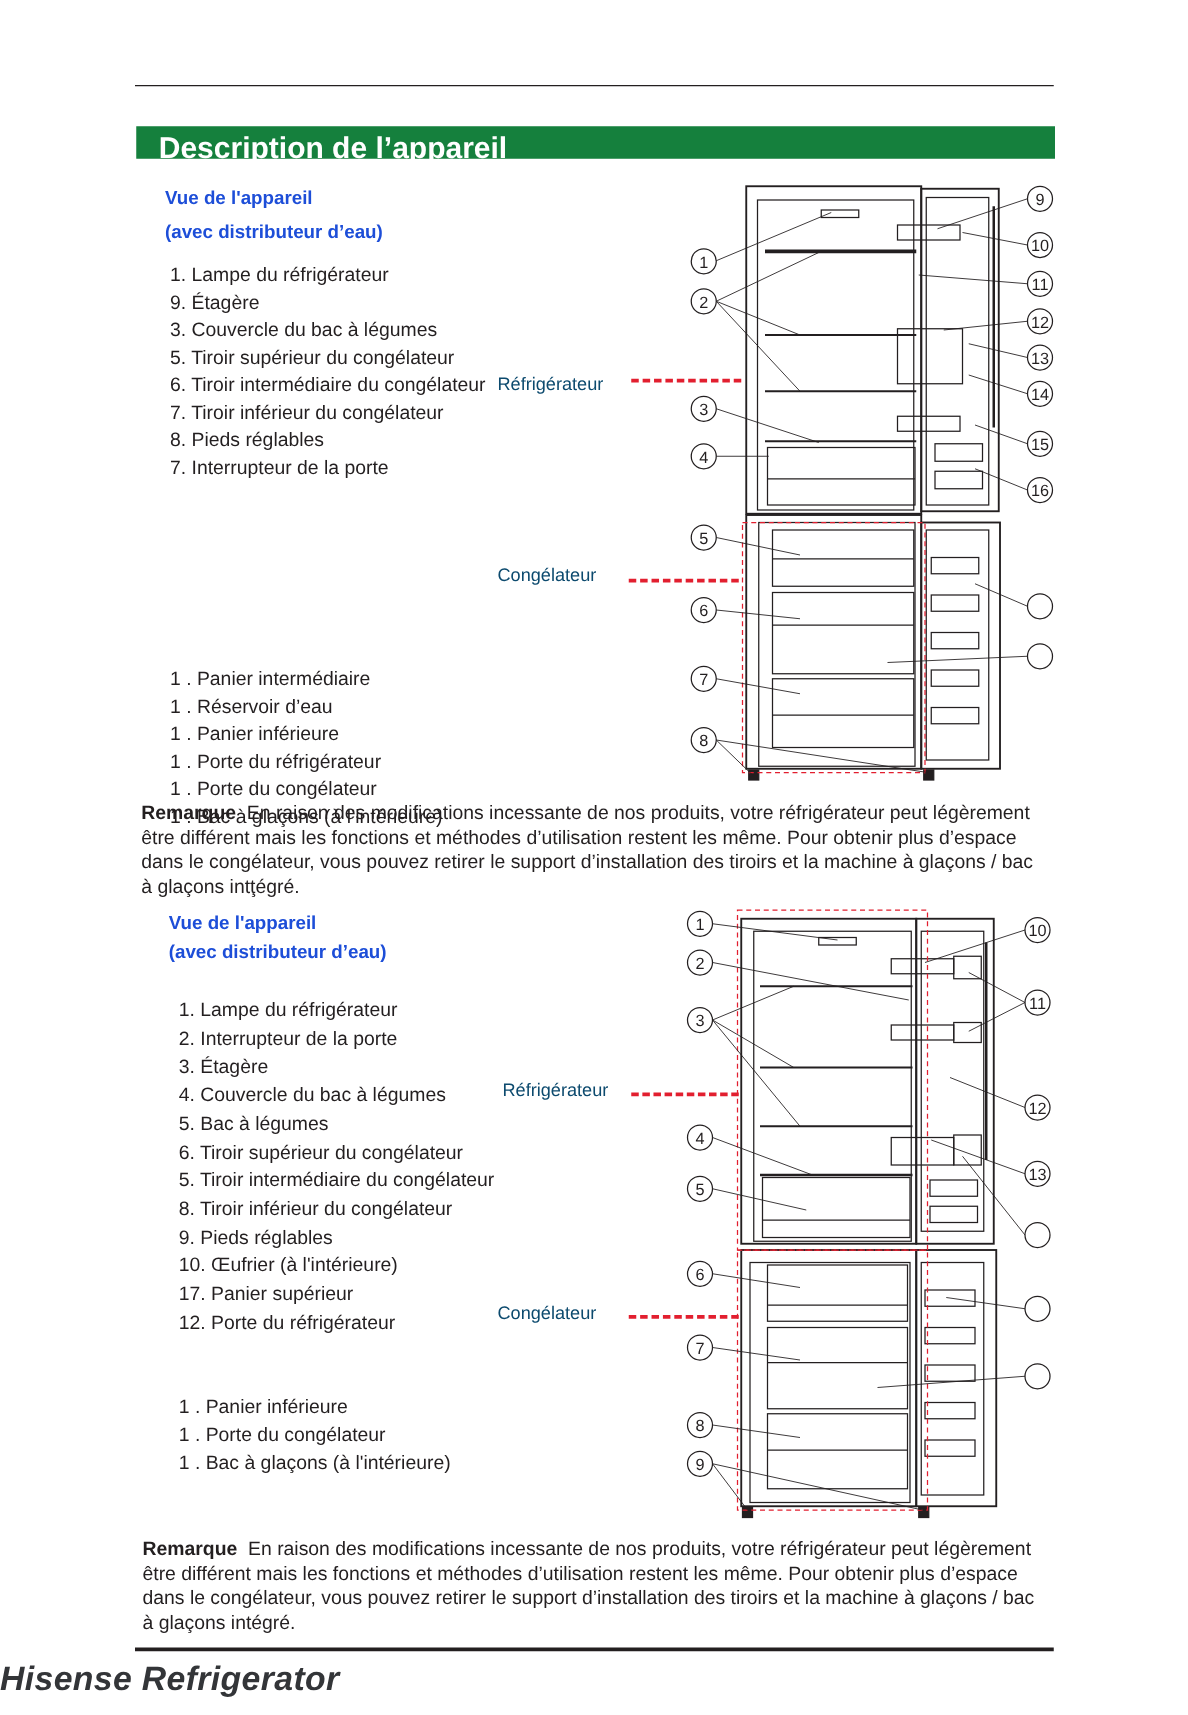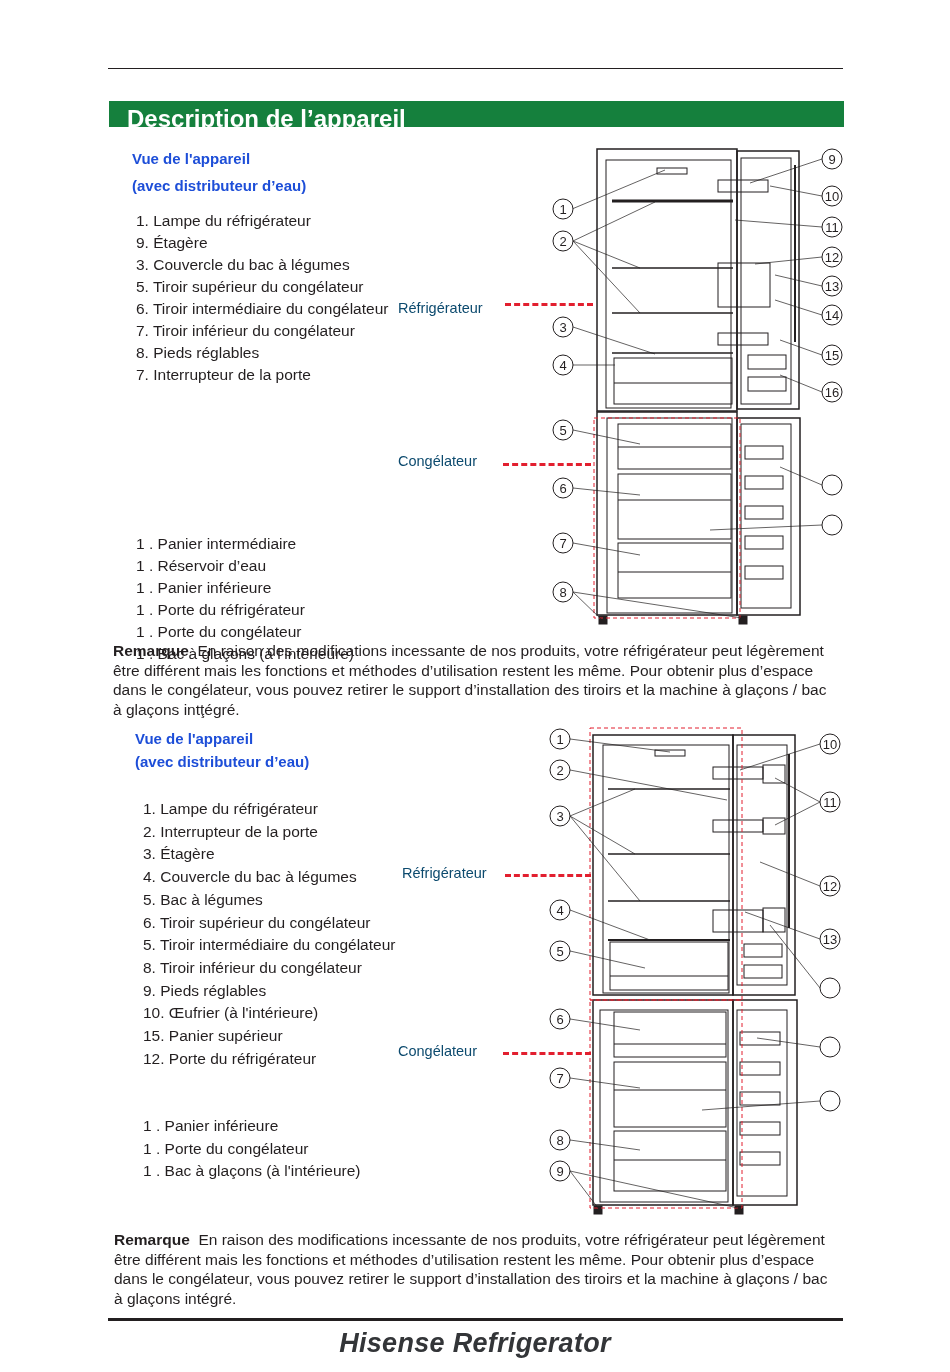--- a/index.html
+++ b/index.html
@@ -12,21 +12,21 @@
   .subhead { font-size:15px; font-weight:bold; color:#1d4ed8; }
   .list { font-size:15.5px; line-height:22px; color:#231f20; }
   .list div { white-space:nowrap; }
   .list2 { font-size:15.5px; line-height:22.7px; color:#231f20; }
   .list2 div { white-space:nowrap; }
   .zone-label { font-size:14.5px; color:#0c4a6e; white-space:nowrap; }
   .dash { height:0; border-top:3px dashed #e21f2f; }
   .remark { font-size:15.5px; line-height:19.5px; color:#231f20; width:720px; }
   .remark b { font-weight:bold; }
   .botline { left:108px; top:1318px; width:735px; height:3px; background:#231f20; }
-  .brand { left:0; width:950px; top:1328px; text-align:center; font-size:27px; font-weight:bold; font-style:italic; color:#333538; letter-spacing:0.3px; }
+  .brand { left:0; width:950px; top:1328px; font-size:27px; font-weight:bold; font-style:italic; color:#333538; letter-spacing:0.3px; }
   svg text { font-family:"Liberation Sans", sans-serif; }
 </style>
 </head>
 <body>
 
 <div class="abs topline"></div>
 <div class="abs titlebar">
   <span>Description de l’appareil</span>
 </div>
 
@@ -181,21 +181,21 @@
   <div>1. Lampe du réfrigérateur</div>
   <div>2. Interrupteur de la porte</div>
   <div>3. Étagère</div>
   <div>4. Couvercle du bac à légumes</div>
   <div>5. Bac à légumes</div>
   <div>6. Tiroir supérieur du congélateur</div>
   <div>5. Tiroir intermédiaire du congélateur</div>
   <div>8. Tiroir inférieur du congélateur</div>
   <div>9. Pieds réglables</div>
   <div>10. Œufrier (à l'intérieure)</div>
-  <div>15. Panier supérieur</div>
+  <div>17. Panier supérieur</div>
   <div>12. Porte du réfrigérateur</div>
 </div>
 <div class="abs list2" style="left:143px;top:1115px;">
   <div>1  . Panier inférieure</div>
   <div>1  . Porte du congélateur</div>
   <div>1  . Bac à glaçons (à l'intérieure)</div>
 </div>
 
 <div class="abs zone-label" style="left:402px;top:865px;">Réfrigérateur</div>
 <div class="abs dash" style="left:505px;top:874px;width:86px;"></div>

